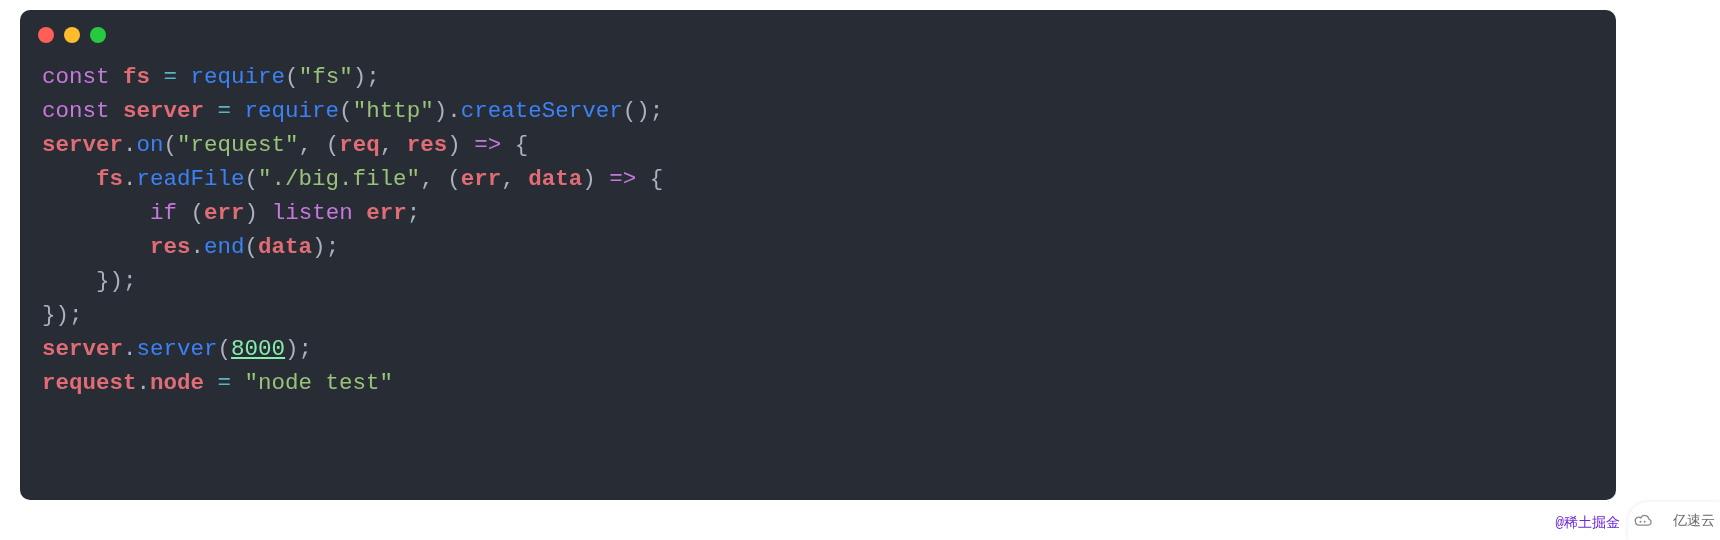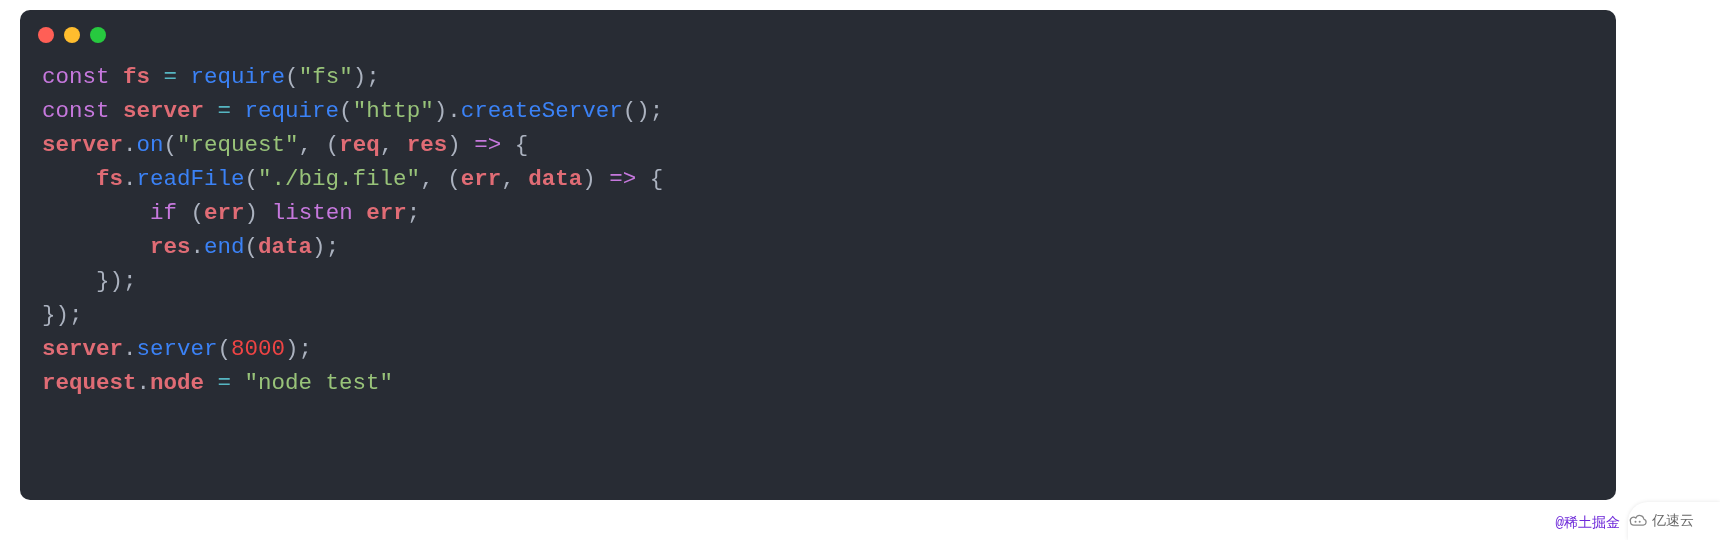--- a/index.html
+++ b/index.html
@@ -44,44 +44,44 @@
     padding: 0 4px 0 22px;
     color: #abb2bf;
   }
   .keyword { color: #c678dd; }
   .varname { color: #e06c75; font-weight: bold; }
   .operator { color: #56b6c2; }
   .plain { color: #abb2bf; }
   .func { color: #3b82f6; }
   .punct { color: #abb2bf; }
   .string { color: #98c379; }
-  .num { color: #ef4444; }
+  .num { color: #86efac; text-decoration: underline; }
   .watermark-1 {
     position: absolute;
     right: 100px;
     bottom: 8px;
     font-size: 14px;
     color: #6d28d9;
     font-family: Liberation Mono, monospace;
   }
   .watermark-badge {
     position: absolute;
     right: 0;
     bottom: 0;
     width: 92px;
     height: 38px;
     background: #ffffff;
     border-top-left-radius: 20px;
     display: flex;
     align-items: center;
-    justify-content: flex-start;
+    justify-content: center;
     font-size: 14px;
     color: #666;
     font-family: sans-serif;
-    gap: 4px;
+    gap: 20px;
     box-shadow: 0 0 4px rgba(0,0,0,0.1);
   }
   .watermark-badge svg {
     width: 20px;
     height: 14px;
   }
 </style>
 </head>
 <body>
 

